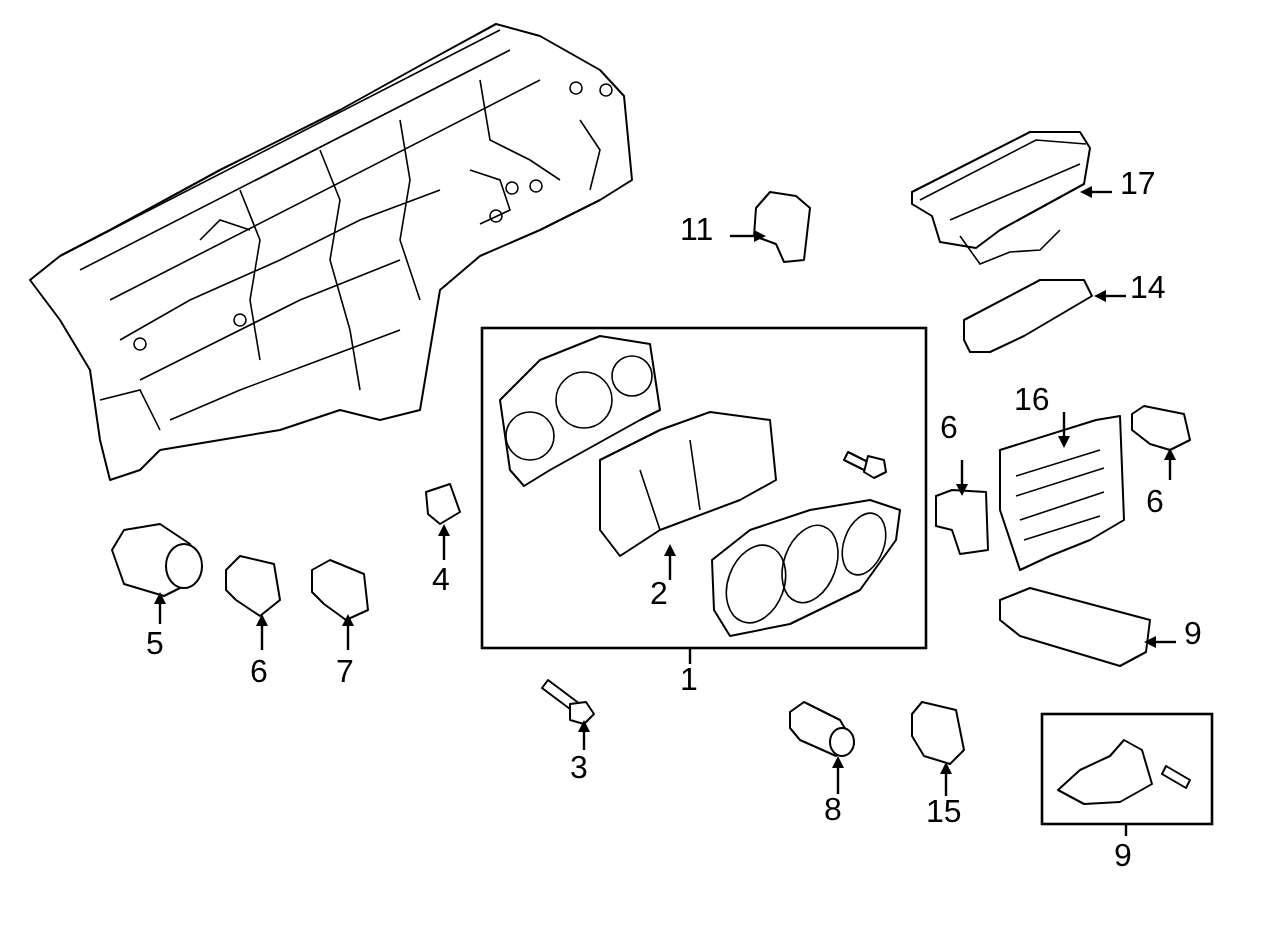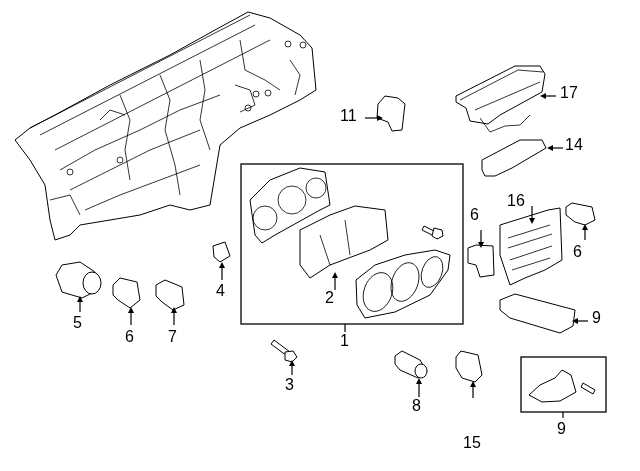--- a/index.html
+++ b/index.html
@@ -147,15 +147,15 @@
 <div class="callout" style="left:73px;top:315px;">5</div>
 <div class="callout" style="left:125px;top:329px;">6</div>
 <div class="callout" style="left:168px;top:329px;">7</div>
 <div class="callout" style="left:412px;top:398px;">8</div>
 <div class="callout" style="left:557px;top:421px;">9</div>
 <div class="callout" style="left:470px;top:207px;">6</div>
 <div class="callout" style="left:340px;top:108px;">11</div>
 <div class="callout" style="left:573px;top:244px;">6</div>
 <div class="callout" style="left:592px;top:310px;">9</div>
 <div class="callout" style="left:565px;top:137px;text-align:center;">14</div>
-<div class="callout" style="left:463px;top:399px;margin-top:36px;">15</div>
+<div class="callout" style="left:463px;top:399px;">15</div>
 <div class="callout" style="left:507px;top:183px;margin-top:10px;">16</div>
 <div class="callout" style="left:560px;top:85px;">17</div>
 
 </body></html>

